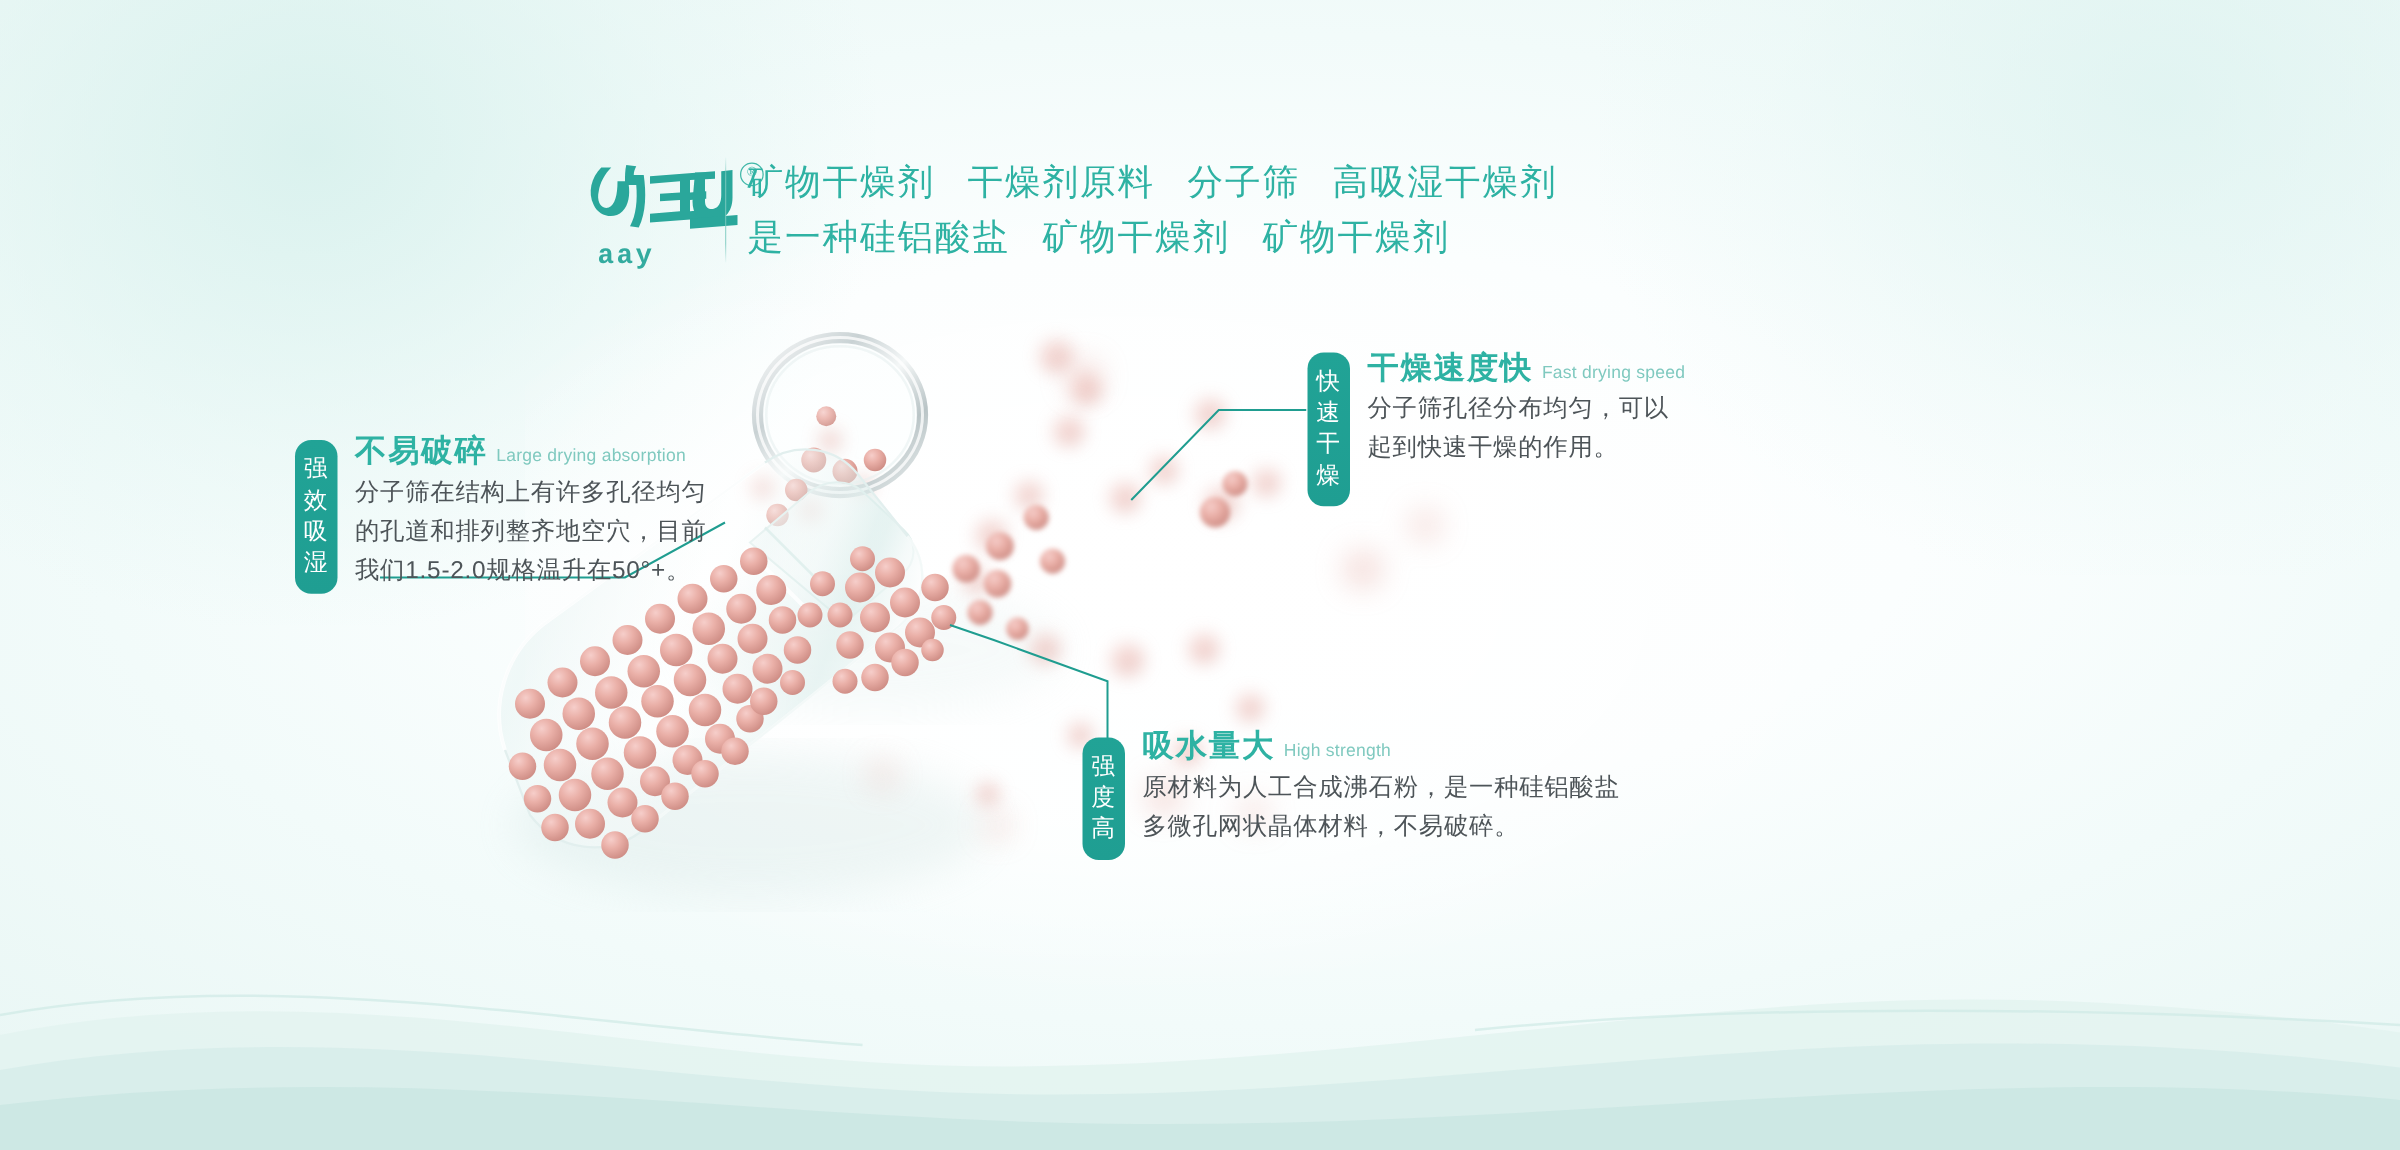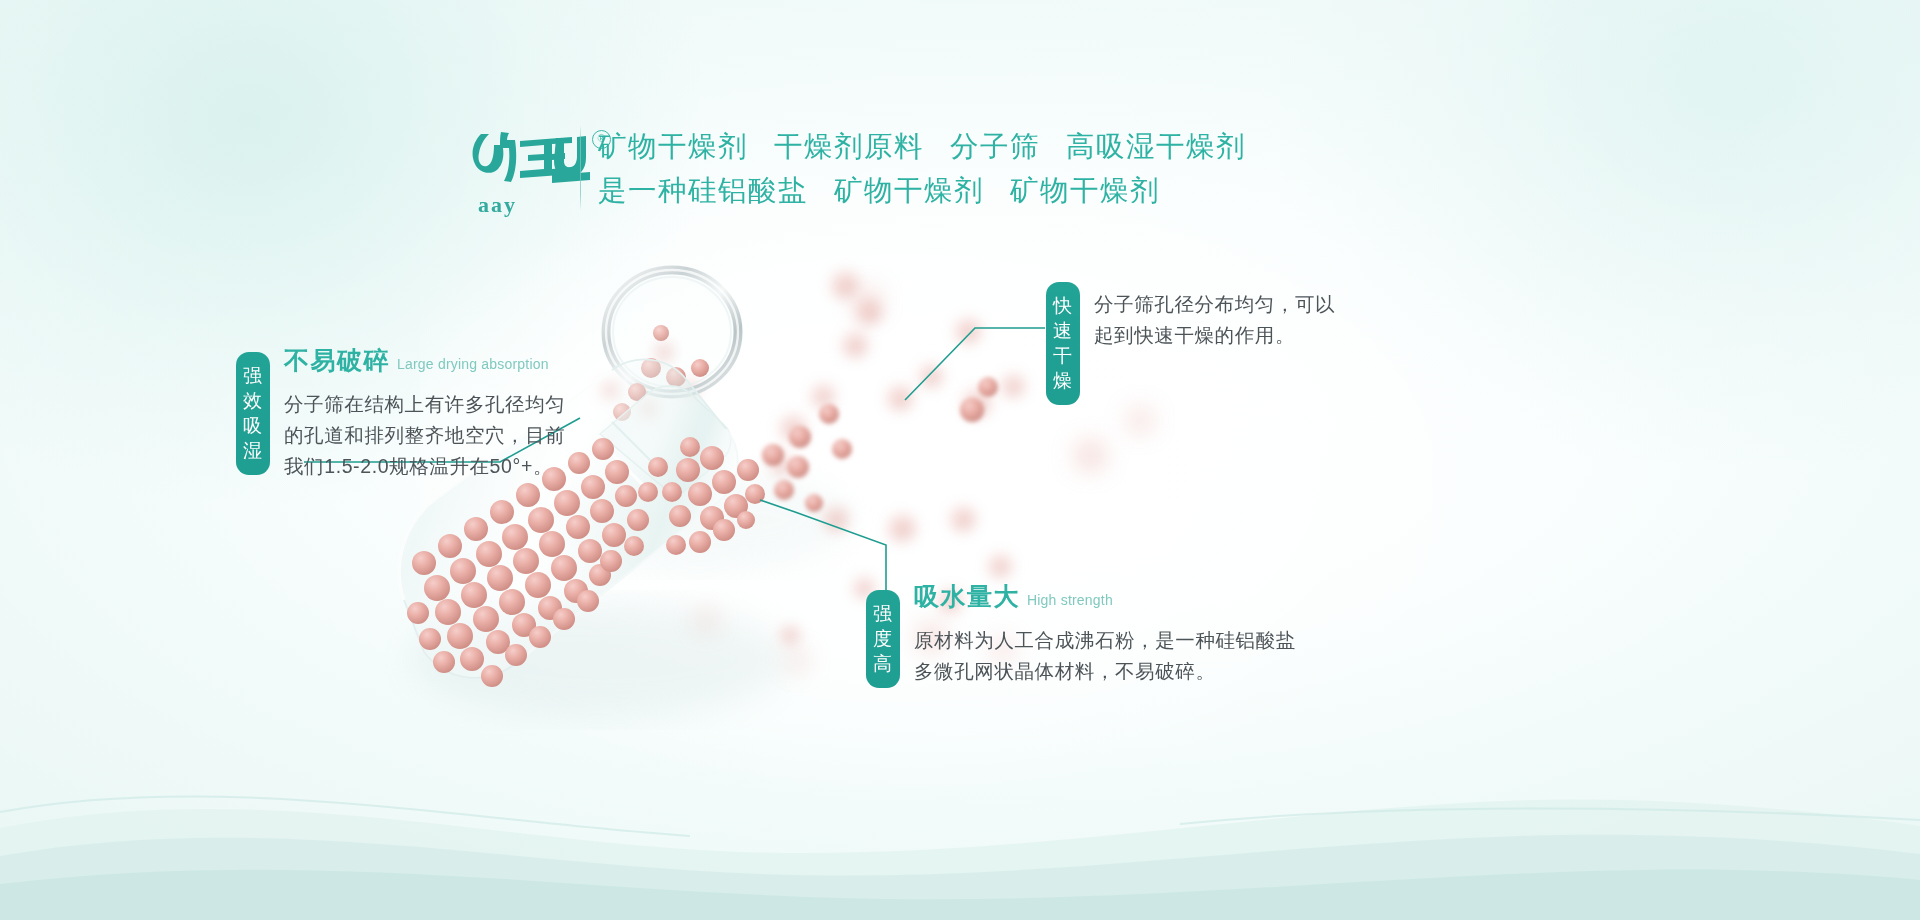--- a/index.html
+++ b/index.html
@@ -70,21 +70,21 @@
     text-align: center;
     font-family: "Liberation Serif", serif;
   }
   .logo-sub {
     position: absolute;
     left: 10px; top: 64px;
     color: #2aa79b;
     font-size: 22px;
     letter-spacing: 2px;
     font-weight: bold;
-    font-family: Liberation Serif, serif;
+    font-family: Liberation Mono, monospace;
     opacity: .95;
   }
 
   .divider {
     position: absolute;
     left: 580px; top: 126px;
     width: 1px; height: 84px;
     background: linear-gradient(180deg, rgba(125,202,192,0.05), rgba(125,202,192,0.75) 18%, rgba(125,202,192,0.75) 82%, rgba(125,202,192,0.05));
   }
 
@@ -136,21 +136,21 @@
     letter-spacing: 1.5px;
     font-family: "Liberation Sans", "DejaVu Sans", sans-serif;
   }
   .c-sub {
     font-size: 14px;
     color: #7fc9bf;
     letter-spacing: .2px;
     font-family: "Liberation Sans", "DejaVu Sans", sans-serif;
   }
   .c-body {
-    margin-top: 12px;
+    margin-top: 2px;
     font-size: 19.5px;
     line-height: 31px;
     color: #4d5458;
     letter-spacing: .6px;
     white-space: pre-line;
     font-family: "Liberation Sans", "DejaVu Sans", sans-serif;
   }
 
   .leader { position: absolute; pointer-events: none; }
   .leader svg { display: block; overflow: visible; }
@@ -433,20 +433,24 @@
   </div>
 
   <div class="callout" style="left:1046px; top:277px;">
     <div class="badge" style="left:0; top:5px;">
       <span>快</span>
       <span>速</span>
       <span>干</span>
       <span>燥</span>
     </div>
     <div style="margin-left:48px;">
+      <div class="c-title-row">
+        <div class="c-title">干燥速度快</div>
+        <div class="c-sub">Fast drying speed</div>
+      </div>
       <div class="c-body">分子筛孔径分布均匀，可以
 起到快速干燥的作用。</div>
     </div>
   </div>
 
   <div class="callout" style="left:866px; top:580px;">
     <div class="badge" style="left:0; top:10px;">
       <span>强</span>
       <span>度</span>
       <span>高</span>

